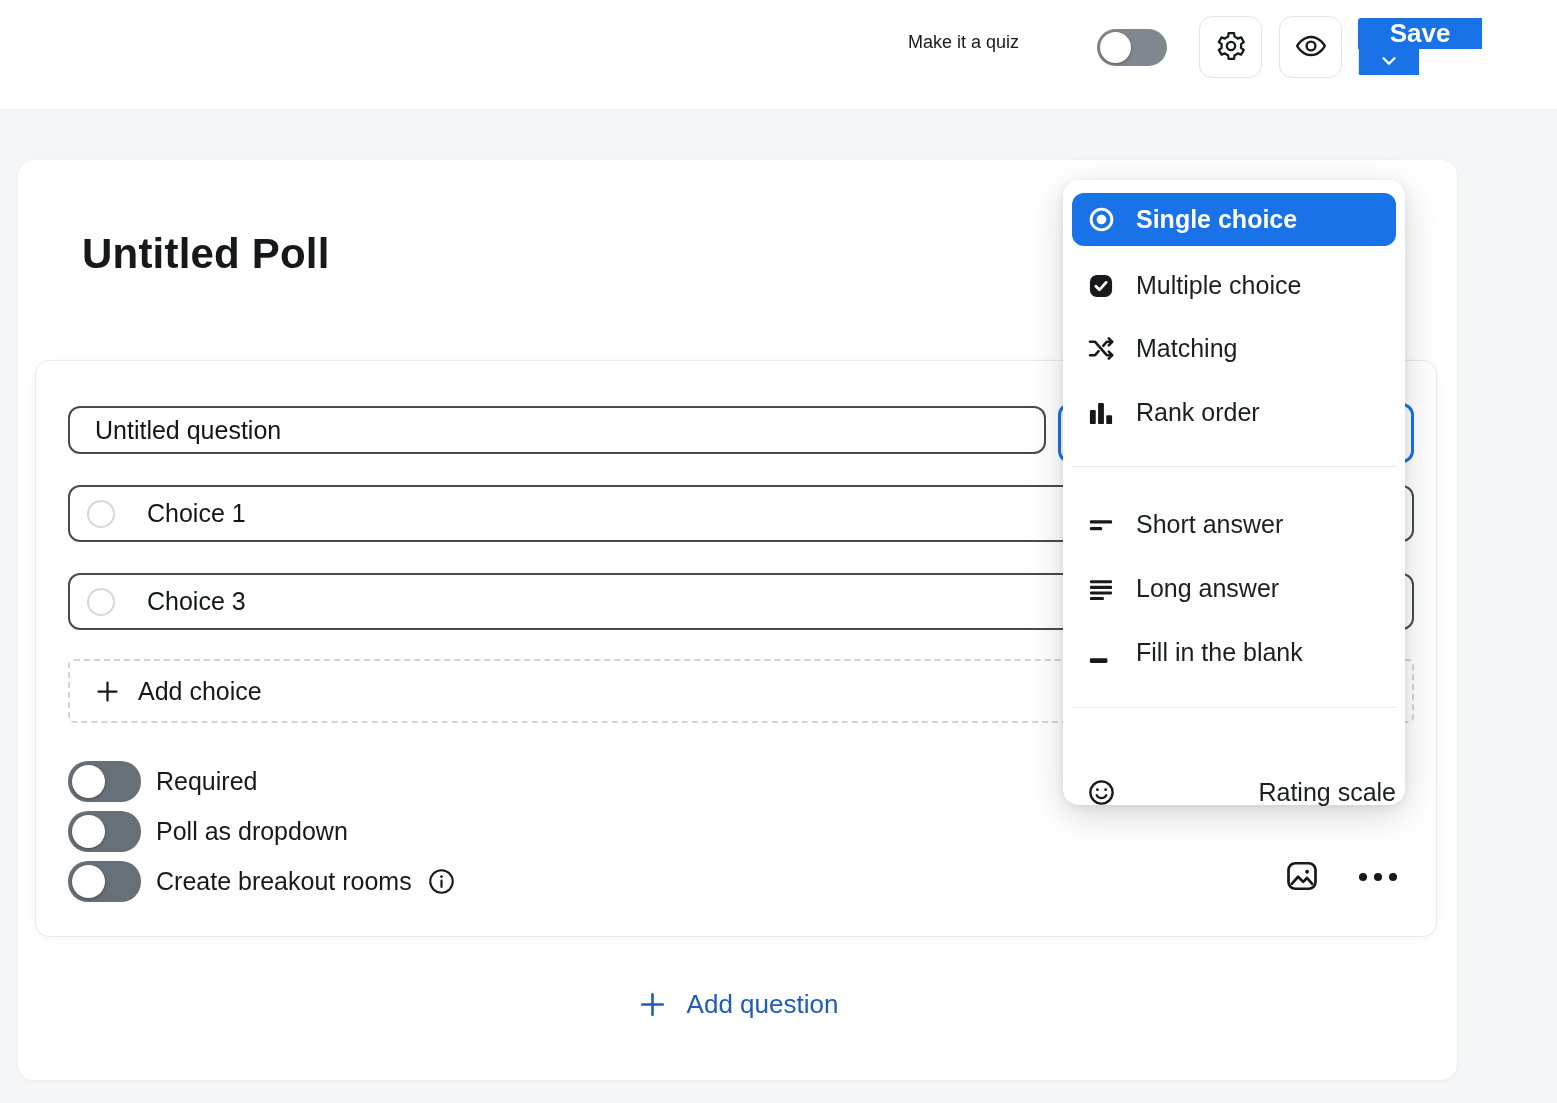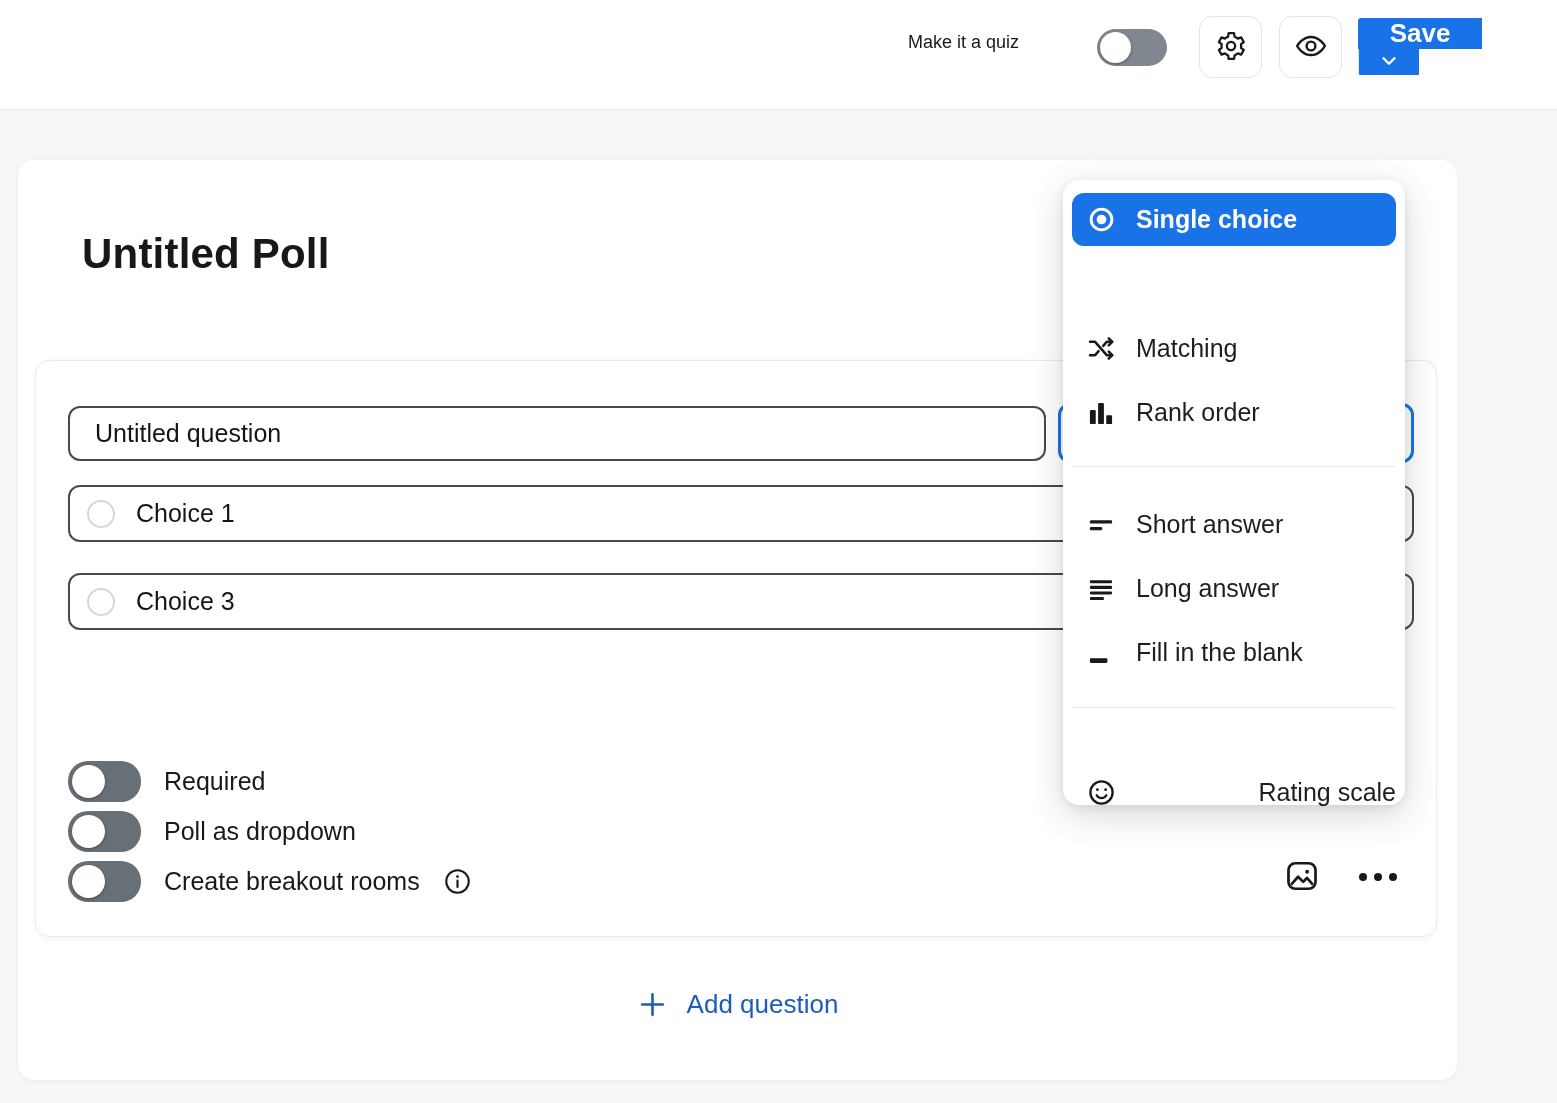--- a/index.html
+++ b/index.html
@@ -65,49 +65,49 @@
     font-size:42px; font-weight:800; color:#16181c; letter-spacing:.2px;
   }
 
   
   .question-card {
     position:absolute; left:17px; top:200px; width:1402px; height:577px;
     background:#ffffff; border:1px solid #e9eaec; border-radius:14px;
     box-shadow:0 2px 8px rgba(0,0,0,.04);
   }
   .question-input {
-    position:absolute; left:32px; top:45px; width:978px; height:55px;
+    position:absolute; left:32px; top:45px; width:978px; height:48px;
     border:2px solid #454b52; border-radius:12px; background:#fff;
     font-family:inherit; font-size:25px; color:#131619; padding:5px 25px; outline:none;
   }
   .type-select {
     position:absolute; left:1022px; top:42px; width:356px; height:60px;
     background:#ffffff; border:3px solid #1a72e8; border-radius:12px; cursor:pointer;
   }
   .choice-row {
     position:absolute; left:32px; width:1346px; height:57px;
     border:2px solid #454b52; border-radius:12px; background:#fff;
     display:flex; align-items:center; padding-left:17px; cursor:text;
   }
   .choice-row .radio {
     width:28px; height:28px; border:2px solid #d5d8db; border-radius:50%;
     background:#fff; flex:none;
   }
-  .choice-row .choice-text { margin-left:21px; font-size:25px; color:#131619; }
+  .choice-row .choice-text { margin-left:32px; font-size:25px; color:#131619; }
   .choice-1 { top:124px; }
   .choice-2 { top:212px; }
 
   .add-choice {
     position:absolute; left:32px; top:298px; width:1346px; height:64px;
     border:2px dashed #d4d4d6; border-radius:6px; background:#fff;
     display:flex; align-items:center; padding-left:24px; gap:17px; cursor:pointer;
   }
   .add-choice span { font-size:25px; color:#17191d; }
 
-  .opt-row { position:absolute; left:32px; height:41px; display:flex; align-items:center;gap:8px; }
+  .opt-row { position:absolute; left:32px; height:41px; display:flex; align-items:center; }
   .opt-row .toggle { width:73px; height:41px; flex:none; background:#687077; }
   .opt-row .toggle .knob { left:4px; top:4px; width:33px; height:33px; }
   .opt-row .opt-label { margin-left:15px; font-size:25px; color:#17191d; }
   .opt-required { top:400px; }
   .opt-dropdown { top:450px; }
   .opt-breakout { top:500px; }
   .info-icon { margin-left:15px; display:flex; }
 
   .img-btn {
     position:absolute; left:1244px; top:494px; width:44px; height:44px;
@@ -206,20 +206,28 @@
     <div class="choice-row choice-1">
       <div class="radio"></div>
       <span class="choice-text">Choice 1</span>
     </div>
 
     <div class="choice-row choice-2">
       <div class="radio"></div>
       <span class="choice-text">Choice 3</span>
     </div>
 
+    <div class="add-choice">
+      <span style="display:flex;">
+        <svg width="27" height="27" viewBox="0 0 24 24" fill="none" stroke="#17191d" stroke-width="2" stroke-linecap="round">
+          <path d="M12 4v16M4 12h16"></path>
+        </svg>
+      </span>
+      <span>Add choice</span>
+    </div>
 
     <div class="opt-row opt-required">
       <div class="toggle">
         <div class="knob"></div>
       </div>
       <span class="opt-label">Required</span>
     </div>
 
     <div class="opt-row opt-dropdown">
       <div class="toggle">
@@ -274,20 +282,29 @@
   <div class="menu-item selected mi-single">
     <span class="mi-icon">
       <svg width="29" height="29" viewBox="0 0 24 24" fill="none">
         <circle cx="12" cy="12" r="8.6" stroke="#ffffff" stroke-width="2.4"></circle>
         <circle cx="12" cy="12" r="4" fill="#ffffff"></circle>
       </svg>
     </span>
     <span class="mi-label">Single choice</span>
   </div>
 
+  <div class="menu-item mi-multiple">
+    <span class="mi-icon">
+      <svg width="28" height="28" viewBox="0 0 24 24">
+        <rect x="2.5" y="2.5" width="19" height="19" rx="6" fill="#17191d"></rect>
+        <path d="M7.6 12.3l3 3 5.8-6.4" fill="none" stroke="#ffffff" stroke-width="2.4" stroke-linecap="round" stroke-linejoin="round"></path>
+      </svg>
+    </span>
+    <span class="mi-label">Multiple choice</span>
+  </div>
 
   <div class="menu-item mi-matching">
     <span class="mi-icon">
       <svg width="29" height="29" viewBox="0 0 24 24" fill="none" stroke="#17191d" stroke-width="2.1" stroke-linecap="round" stroke-linejoin="round">
         <path d="M2.5 6.5h4.2l9.6 11h4.4"></path>
         <path d="M2.5 17.5h4.2l2.9-3.3"></path>
         <path d="M13.4 9.8l2.9-3.3h4.4"></path>
         <path d="M18 3.6l2.9 2.9L18 9.4" fill="none"></path>
         <path d="M18 14.6l2.9 2.9L18 20.4" fill="none"></path>
       </svg>

